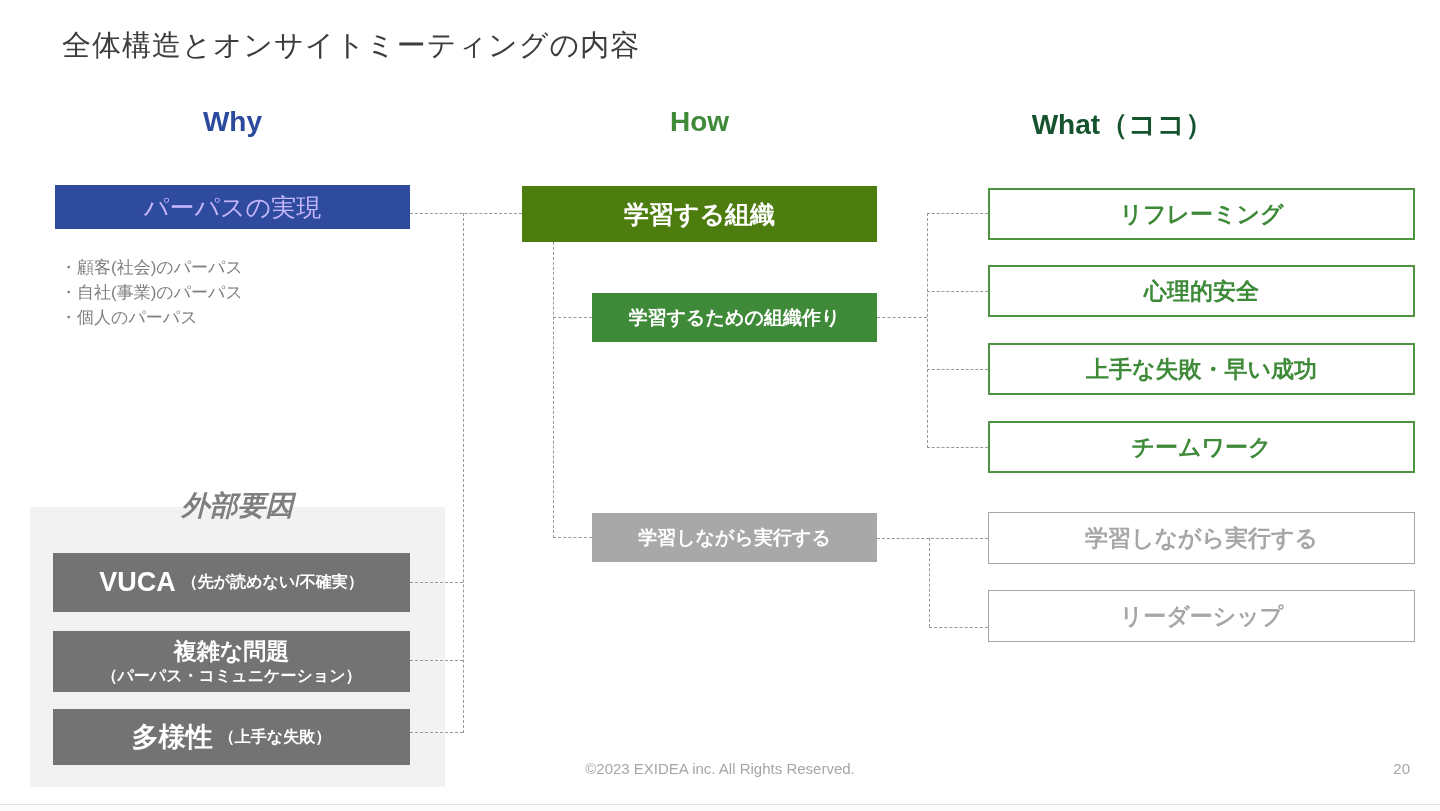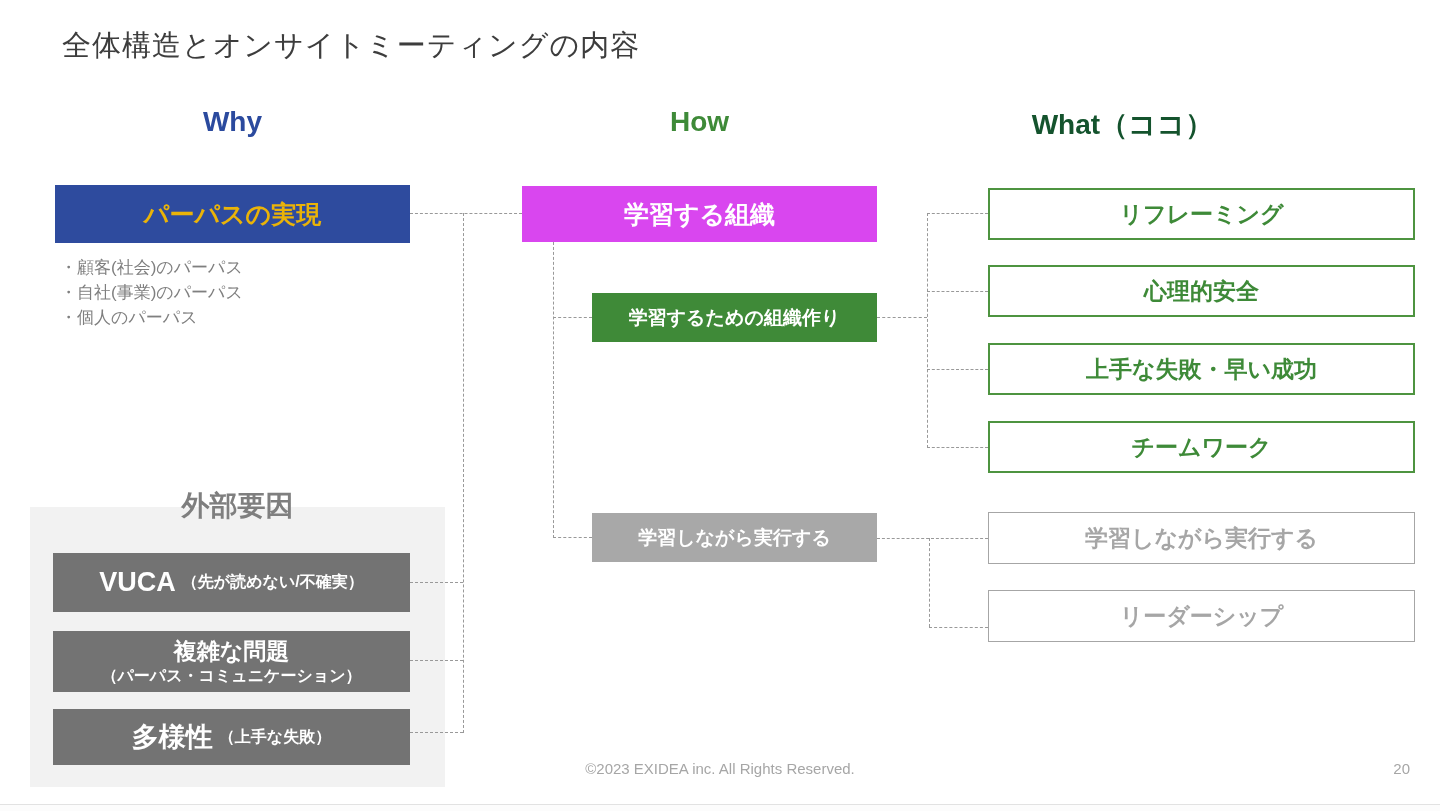--- a/index.html
+++ b/index.html
@@ -9,36 +9,36 @@
   .title{position:absolute;left:62px;top:26px;font-size:29px;color:#3d3d3d;letter-spacing:1px;}
 
   .col-header{position:absolute;top:106px;font-size:28px;font-weight:bold;text-align:center;}
   .hdr-why{left:55px;width:355px;color:#2b4a9e;}
   .hdr-how{left:522px;width:355px;color:#3e8a38;}
   .hdr-what{left:944px;width:357px;color:#14532d;}
 
   .box{position:absolute;display:flex;align-items:center;justify-content:center;text-align:center;box-sizing:border-box;}
   .box .main{font-weight:bold;}
 
-  .purpose-box{left:55px;top:185px;width:355px;height:58px;background:#2e4b9e;color:#eab308;font-size:25px;font-weight:bold;}
+  .purpose-box{left:55px;top:185px;width:355px;height:44px;background:#2e4b9e;color:#c4b5fd;font-size:25px;font-weight:normal;}
 
   .bullets{position:absolute;left:60px;top:255px;font-size:17px;color:#7f7f7f;line-height:25px;}
 
   .ext-panel{position:absolute;left:30px;top:507px;width:415px;height:280px;background:#f2f2f2;}
-  .ext-heading{position:absolute;left:30px;top:487px;width:415px;text-align:center;font-size:28px;font-weight:bold;color:#7f7f7f;}
+  .ext-heading{position:absolute;left:30px;top:487px;width:415px;text-align:center;font-size:28px;font-weight:bold;color:#7f7f7f;font-style:italic;}
 
   .gray-fill{background:#737373;color:#ffffff;}
   .ext-box{left:53px;width:357px;flex-direction:row;gap:6px;}
   .ext-box .main{font-size:27px;}
   .ext-box .sub{font-size:16px;font-weight:bold;}
   .ext-box.two-line{flex-direction:column;gap:0;line-height:1.2;}
   .ext-box.two-line .main{font-size:23px;}
 
   .how-box{color:#ffffff;font-weight:bold;}
-  .how-top{left:522px;top:186px;width:355px;height:56px;background:#d946ef;font-size:25px;}
+  .how-top{left:522px;top:186px;width:355px;height:56px;background:#4d7c0f;font-size:25px;}
   .how-mid{left:592px;top:293px;width:285px;height:49px;background:#3f8a38;font-size:19px;}
   .how-low{left:592px;top:513px;width:285px;height:49px;background:#a8a8a8;font-size:19px;}
 
   .what-box{left:988px;width:427px;height:52px;background:#ffffff;font-size:23px;font-weight:bold;}
   .what-green{border:2px solid #4e9440;color:#3e8a38;}
   .what-gray{border:1px solid #a6a6a6;color:#a6a6a6;}
 
   .hline{position:absolute;height:0;border-top:1px dashed #999999;}
   .vline{position:absolute;width:0;border-left:1px dashed #999999;}
 

